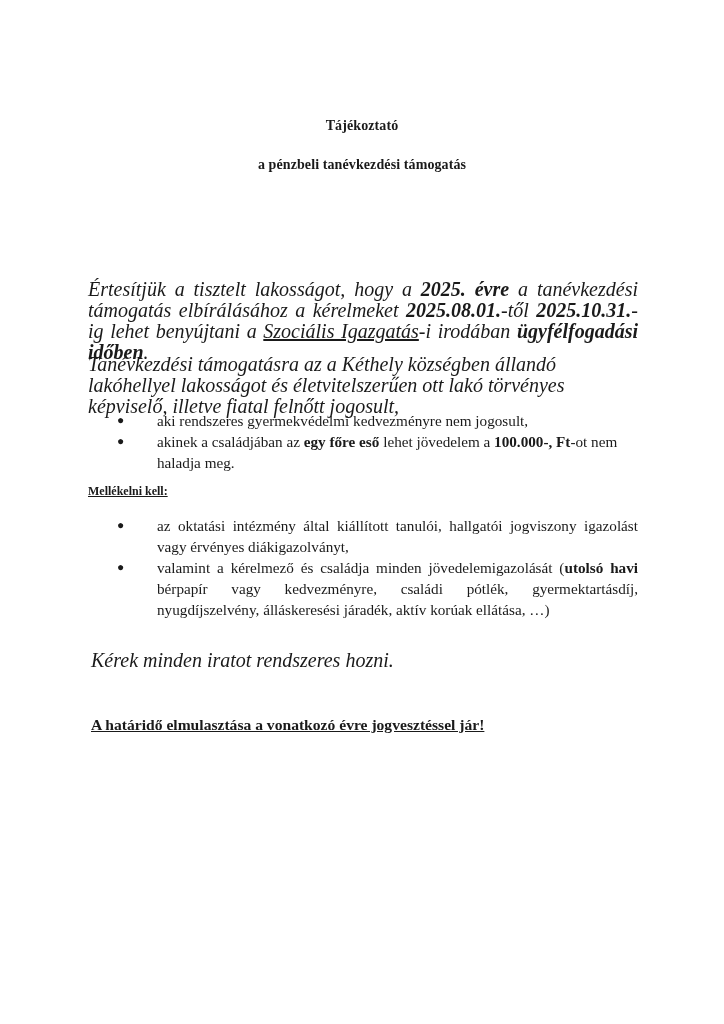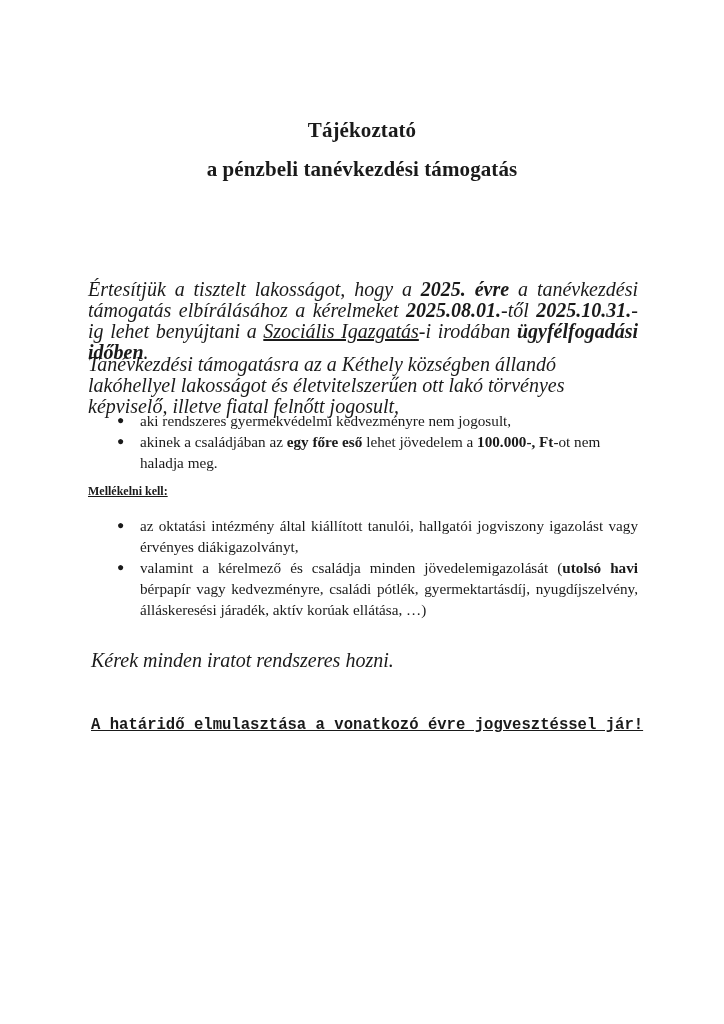--- a/index.html
+++ b/index.html
@@ -1,39 +1,39 @@
 <!DOCTYPE html>
 <html><head>
 <meta charset="utf-8">
 <style>
   html, body { margin: 0; padding: 0; background: #ffffff; }
   body { width: 724px; height: 1024px; position: relative; overflow: hidden;
          font-family: "Liberation Serif", "DejaVu Serif", serif; color: #1a1a1a; }
   .page { position: absolute; left: 0; top: 0; width: 724px; height: 1024px; background: #fff; }
   .title { position: absolute; left: 0; width: 724px; text-align: center;
-           font-weight: bold; font-size: 21px; letter-spacing: 0.1px; }
+           font-weight: bold; font-size: 14px; letter-spacing: 0.1px; }
   .t1 { top: 118px; }
   .t2 { top: 157px; }
   .t3 { top: 195px; }
   .para { position: absolute; left: 88px; width: 550px; font-size: 20px; line-height: 21px; font-style: italic; }
   .justify { text-align: justify; text-align-last: left; }
   .p1 { top: 279px; }
   .p2 { top: 354px; }
   ul.blist { position: absolute; left: 88px; width: 550px; margin: 0; padding: 0; list-style: none;
              font-size: 15.2px; line-height: 21px; }
   ul.blist li { position: relative; padding-left: 30px; }
   ul.blist li .bullet { position: absolute; left: 29px; top: 0; font-size: 12px; }
-  ul.blist li .txt { display: block; margin-left: 22px; }
+  ul.blist li .txt { display: block; margin-left: 39px; }
   .l1 { top: 410px; }
   .l2 { top: 515px; }
   .h-mell { position: absolute; left: 88px; top: 484px; font-size: 12px; font-weight: bold;
             text-decoration: underline; }
   .p3 { top: 650px; left: 91px; }
   .p4 { position: absolute; left: 91px; top: 716px; font-size: 15.6px; font-weight: bold;
-        text-decoration: underline; font-family: Liberation Mono, monospace; }
+        text-decoration: underline; }
   b { font-weight: bold; }
   .ul { text-decoration: underline; }
 </style>
 </head>
 <body>
 
 <div class="page">
   <div class="title t1">Tájékoztató</div>
   <div class="title t2">a pénzbeli tanévkezdési támogatás</div>
 

